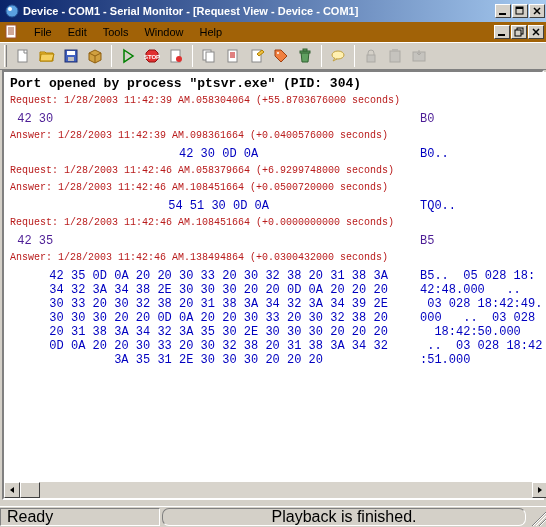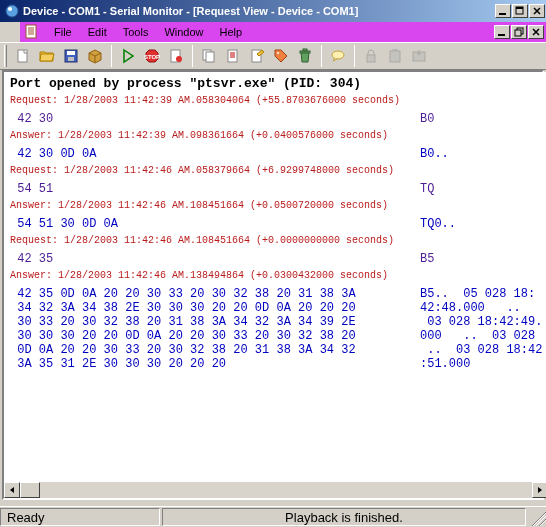--- a/index.html
+++ b/index.html
@@ -29,25 +29,24 @@
     width: 16px; height: 14px;
     background: #d4d0c8;
     border: 1px solid #fff;
     border-right-color: #404040;
     border-bottom-color: #404040;
     display:flex; align-items:center; justify-content:center;
     font-size:10px; color:#000;
   }
   .menubar {
     height: 20px;
-    background: #d946ef;
+    background: #a16207;
     display: flex;
     align-items: center;
     padding-left: 4px;
-    margin-left: 20px;
   }
   .menubar .mdiicon { width:16px; height:16px; margin-right:6px; }
   .menubar .menuitem { padding: 2px 8px; }
   .menubar .spacer { flex: 1; }
   .menubar .mdi-btns { display:flex; gap:1px; margin-right:2px;}
   .toolbar {
     height: 28px;
     background: #d4d0c8;
     border-top: 1px solid #fff;
     border-bottom: 1px solid #808080;
@@ -114,49 +113,49 @@
     border-bottom-color:#404040;
   }
   .hr-flex { display:flex; }
   .vcol { display:flex; flex-direction:column; flex:1; }
   .statusbar {
     height: 21px;
     background:#d4d0c8;
     border-top:1px solid #fff;
     display:flex;
     align-items:center;
-    font-size:13px;
+    font-size:16px;
     position:absolute;
     bottom:0; left:0; right:0;margin-top:46px;
   }
   .statusbar .pane {
     border:1px solid #808080;
     border-top-color:#808080; border-left-color:#808080;
     border-bottom-color:#fff; border-right-color:#fff;
     padding: 1px 6px;
     margin-right:2px;
     height:18px;
     display:flex; align-items:center;
   }
   .statusbar .pane.p1 { width: 160px; }
-  .statusbar .pane.p2 { flex:1; text-align:right; justify-content:center;}
+  .statusbar .pane.p2 { flex:1; text-align:right; justify-content:center;border-radius:7px;}
   .statusbar .grip {
     width:18px; height:18px;
     background:
       linear-gradient(135deg, transparent 60%, #808080 60%, #808080 62%, #fff 62%, #fff 64%, transparent 64%),
       linear-gradient(135deg, transparent 70%, #808080 70%, #808080 72%, #fff 72%, #fff 74%, transparent 74%),
       linear-gradient(135deg, transparent 80%, #808080 80%, #808080 82%, #fff 82%, #fff 84%, transparent 84%);
   }
   .header-line { font-weight:bold; font-family: "Courier New", monospace; font-size: 13px; margin-bottom: 4px;}
   .info-line { font-family: Liberation Mono, monospace; font-size:10px; color:#b91c1c; margin: 4px 0 6px 0;}
   .hexrow { display:flex; }
   .hexcol { flex: 0 0 410px; white-space: pre; }
   .asccol { white-space: pre; }
   .red { color:#4c1d95; }
-  .blue { color:#0000c0; }
+  .blue { color:#0000c0;text-align:center; }
   .disabled svg { opacity:0.4; filter: grayscale(60%);}
 </style>
 </head>
 <body>
 
 <div class="titlebar">
   <span class="ticon">
     <svg viewBox="0 0 16 16">
         <circle cx="8" cy="8" r="6" fill="#5aa0e0" stroke="#2a5a9a"></circle>
         <circle cx="6" cy="6" r="2" fill="#fff"></circle>
@@ -330,24 +329,20 @@
           <div class="hexrow red">
             <div class="hexcol"> 42 30</div>
             <div class="asccol">B0</div>
           </div>
           <div class="info-line">Answer: 1/28/2003 11:42:39 AM.098361664 (+0.0400576000 seconds)</div>
           <div class="hexrow blue">
             <div class="hexcol"> 42 30 0D 0A</div>
             <div class="asccol">B0..</div>
           </div>
           <div class="info-line">Request: 1/28/2003 11:42:46 AM.058379664 (+6.9299748000 seconds)</div>
-          <div class="hexrow red">
-            <div class="hexcol"> 54 51</div>
-            <div class="asccol">TQ</div>
-          </div>
           <div class="info-line">Answer: 1/28/2003 11:42:46 AM.108451664 (+0.0500720000 seconds)</div>
           <div class="hexrow blue">
             <div class="hexcol"> 54 51 30 0D 0A</div>
             <div class="asccol">TQ0..</div>
           </div>
           <div class="info-line">Request: 1/28/2003 11:42:46 AM.108451664 (+0.0000000000 seconds)</div>
           <div class="hexrow red">
             <div class="hexcol"> 42 35</div>
             <div class="asccol">B5</div>
           </div>
@@ -360,20 +355,24 @@
             <div class="hexcol"> 34 32 3A 34 38 2E 30 30 30 20 20 0D 0A 20 20 20</div>
             <div class="asccol">42:48.000   ..  </div>
           </div>
           <div class="hexrow blue">
             <div class="hexcol"> 30 33 20 30 32 38 20 31 38 3A 34 32 3A 34 39 2E</div>
             <div class="asccol"> 03 028 18:42:49.</div>
           </div>
           <div class="hexrow blue">
             <div class="hexcol"> 30 30 30 20 20 0D 0A 20 20 30 33 20 30 32 38 20</div>
             <div class="asccol">000   ..  03 028</div>
+          </div>
+          <div class="hexrow blue">
+            <div class="hexcol"> 20 31 38 3A 34 32 3A 35 30 2E 30 30 30 20 20 20</div>
+            <div class="asccol">  18:42:50.000  </div>
           </div>
           <div class="hexrow blue">
             <div class="hexcol"> 0D 0A 20 20 30 33 20 30 32 38 20 31 38 3A 34 32</div>
             <div class="asccol"> ..  03 028 18:42</div>
           </div>
           <div class="hexrow blue">
             <div class="hexcol"> 3A 35 31 2E 30 30 30 20 20 20</div>
             <div class="asccol">:51.000   </div>
           </div>
         </div>

